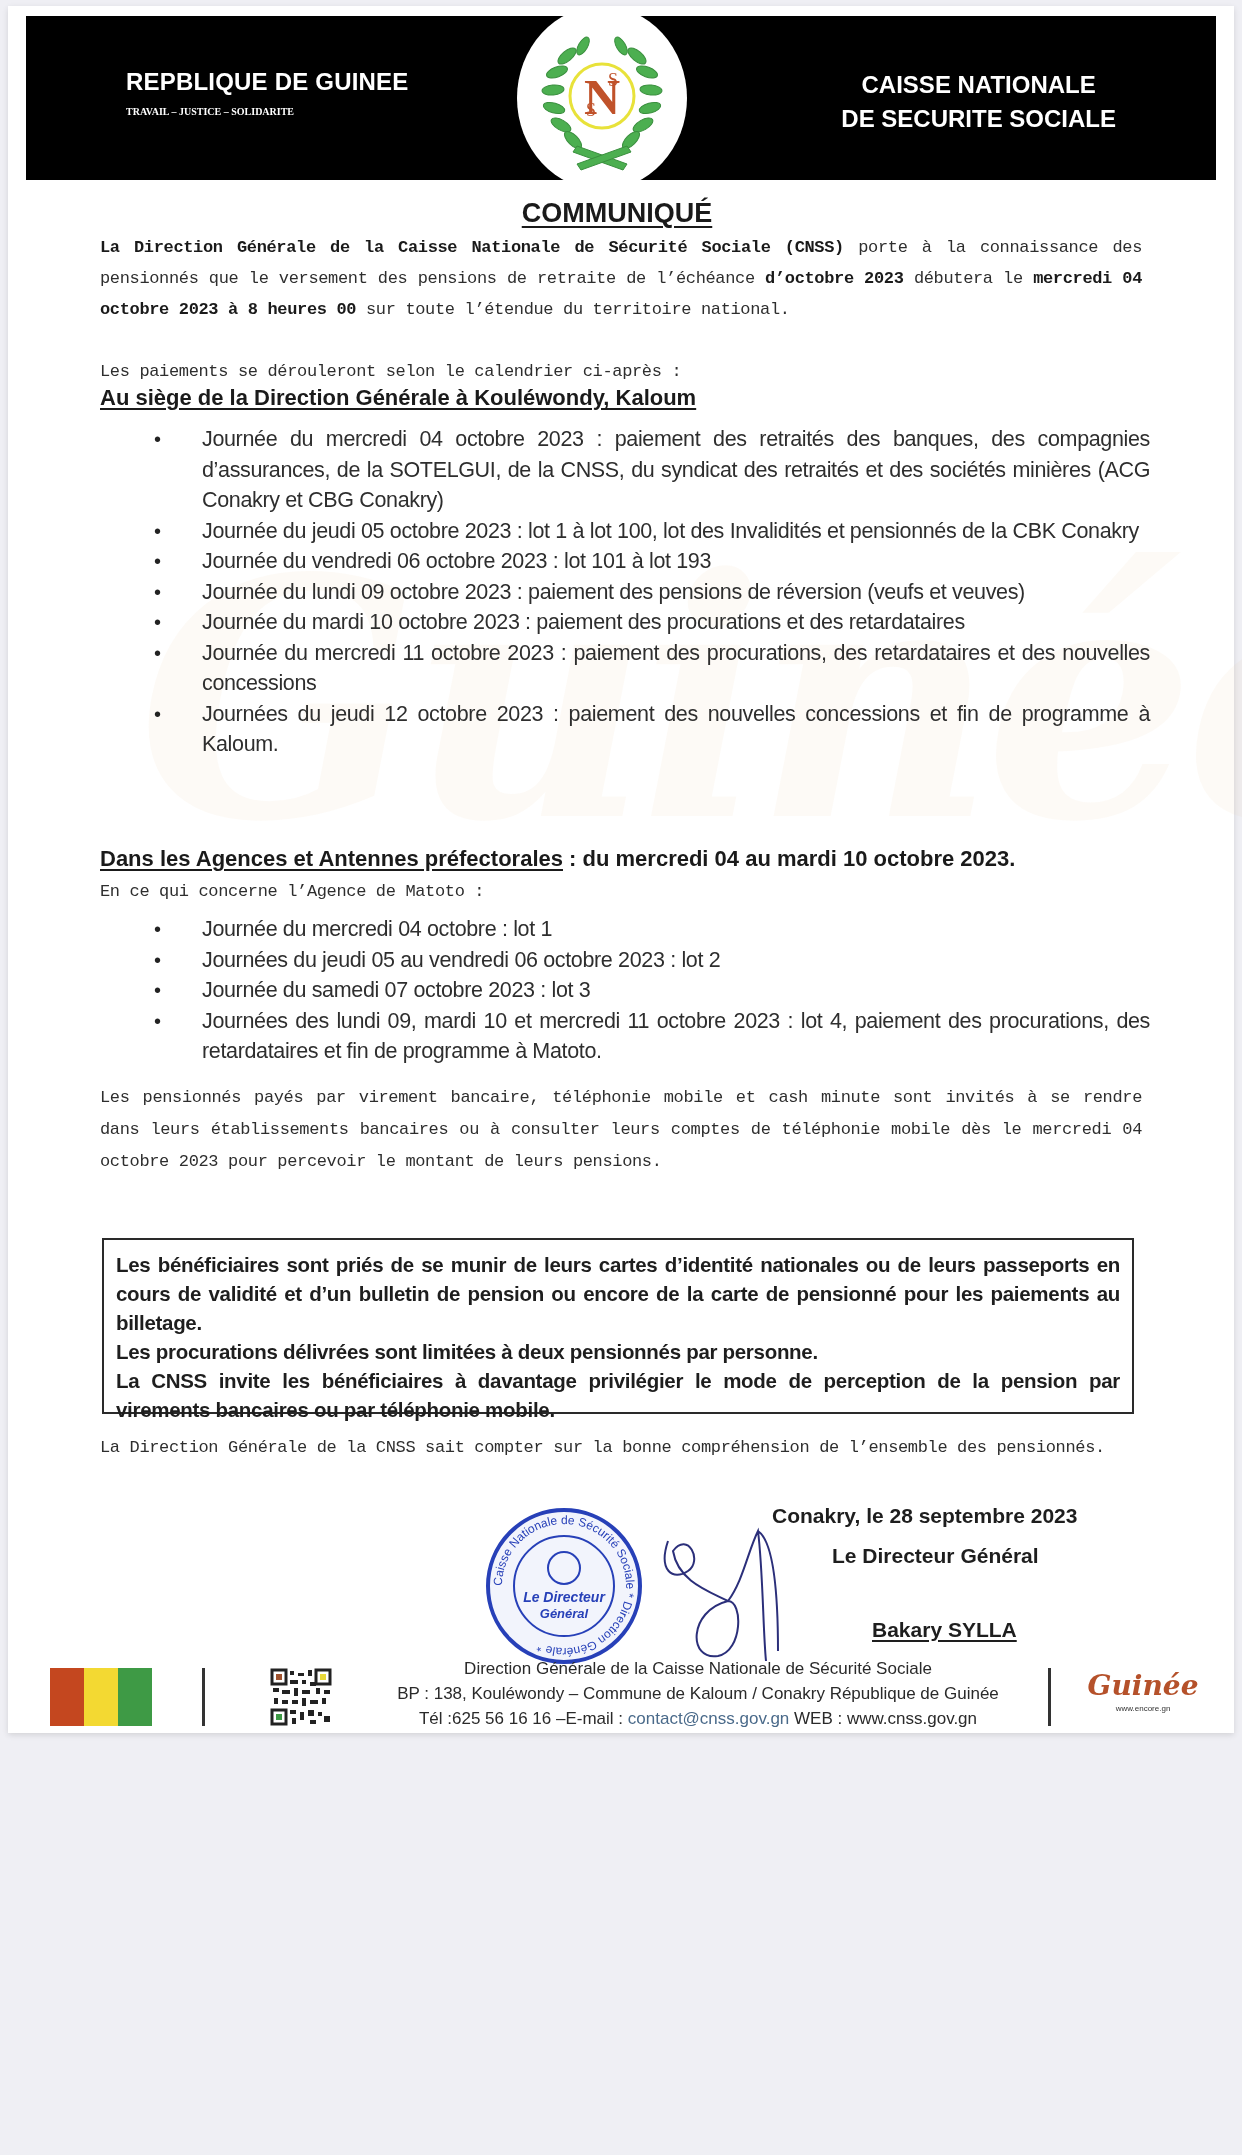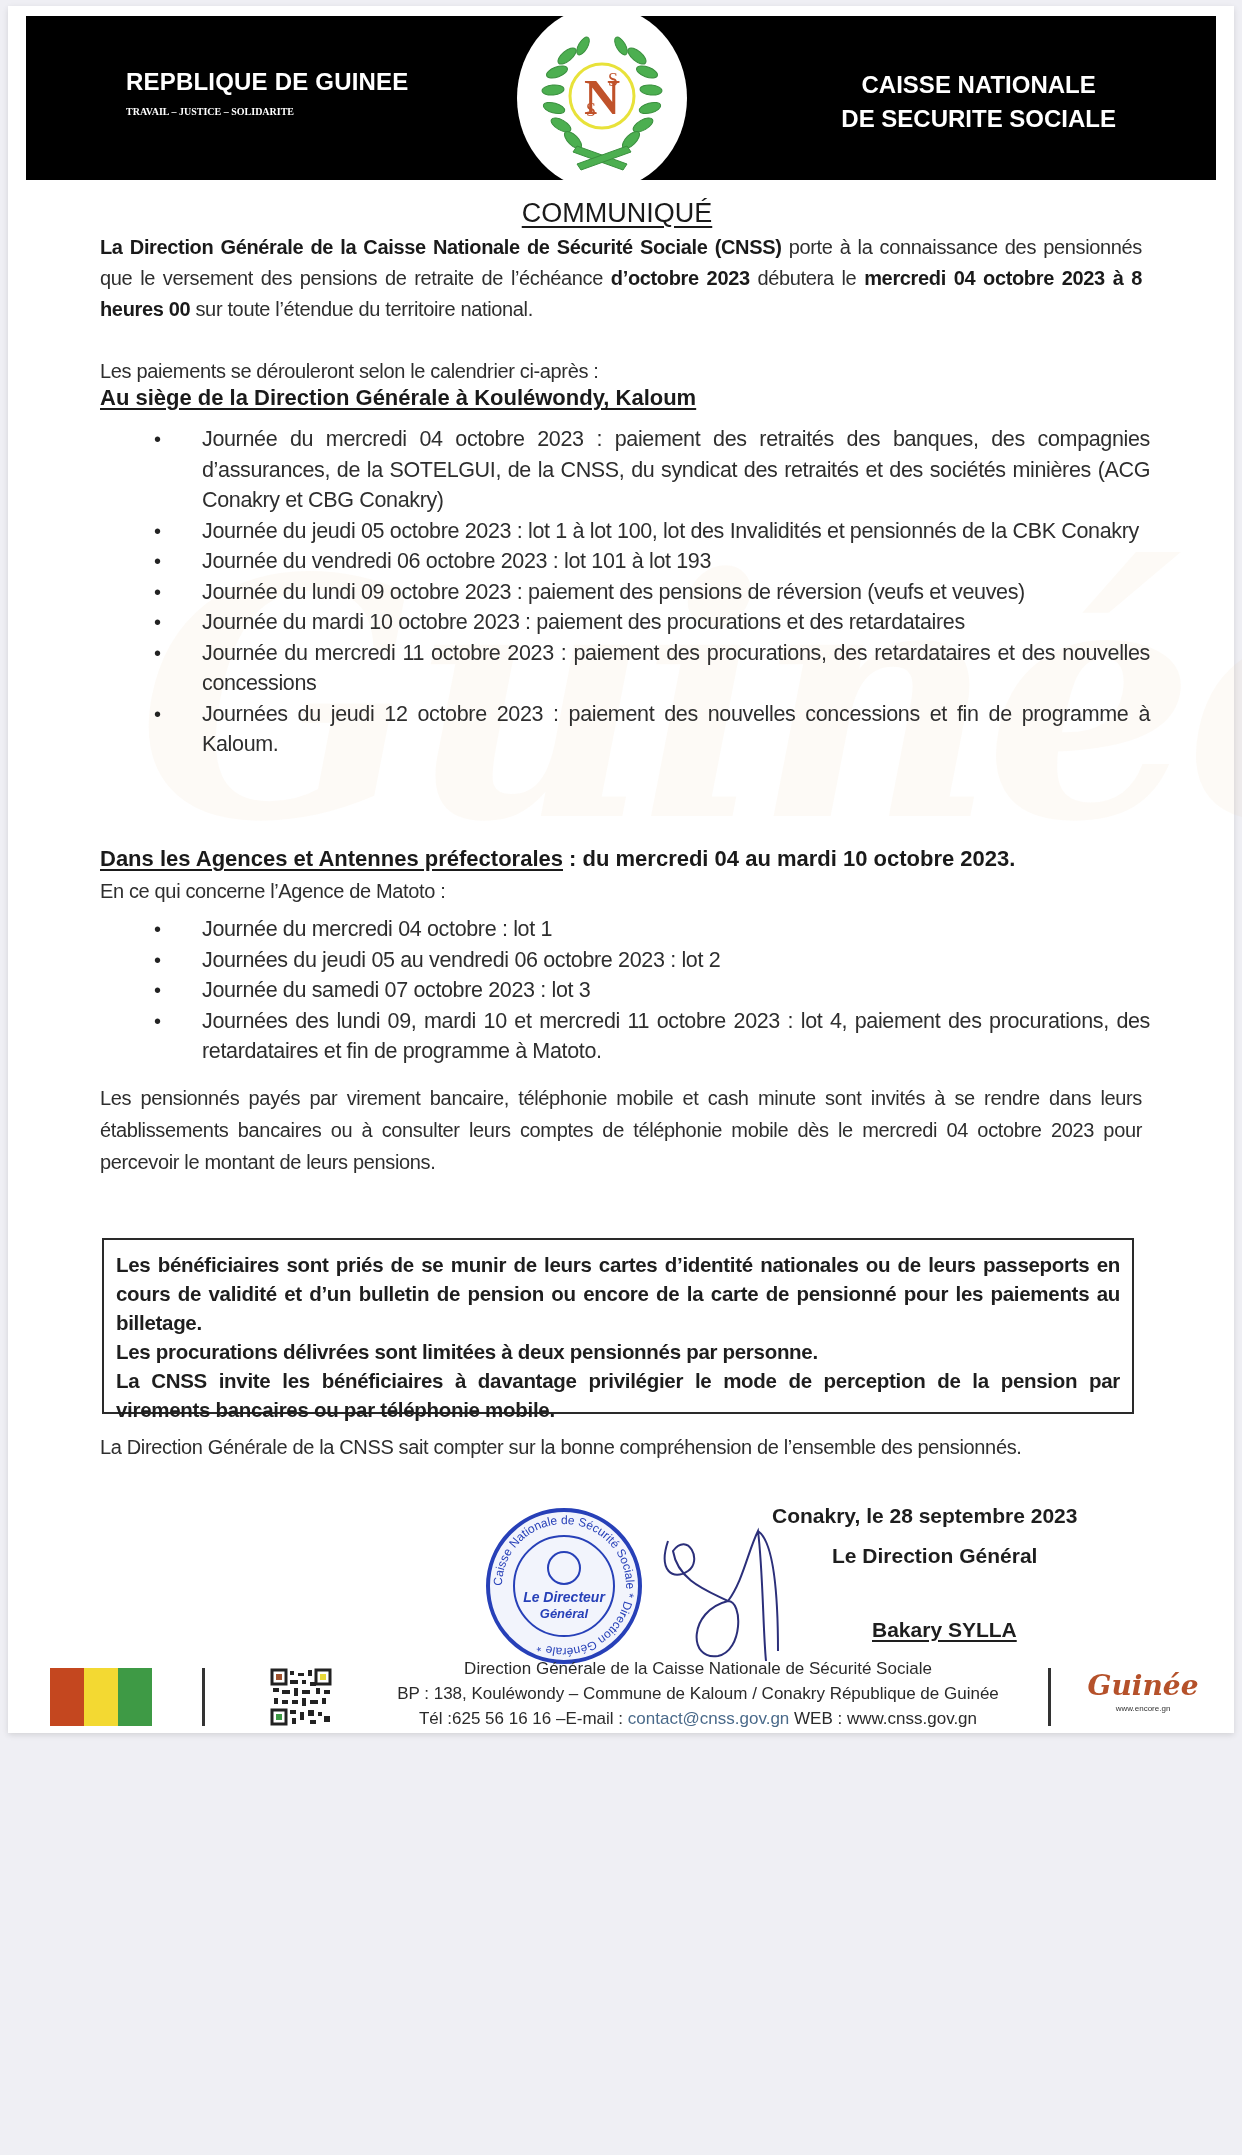--- a/index.html
+++ b/index.html
@@ -28,24 +28,24 @@
     position: absolute; left: 509px; top: 0px; width: 170px; height: 184px;
     border-radius: 50%; background: #fff;
   }
   .logo svg { width: 100%; height: 100%; }
 
   .content { position: absolute; left: 84px; top: 184px; width: 1050px; font-family: "DejaVu Sans", sans-serif; }
   .title {
     position: absolute; left: 0; width: 1050px; top: 8px; text-align: center;
   }
   .title span {
-    font-family: "Liberation Sans", sans-serif; font-weight: normal; font-size: 27px;
+    font-family: "Liberation Sans", sans-serif; font-weight: bold; font-size: 27px;
     text-decoration: underline; text-underline-offset: 4px; color: #1a1a1a;
   }
-  .para { position: absolute; left: 8px; width: 1042px; font-size: 20px; line-height: 31px; color: #2e2e2e; text-align: justify; letter-spacing: -0.35px; font-family: Liberation Sans, sans-serif; }
+  .para { position: absolute; left: 8px; width: 1042px; font-size: 17px; line-height: 31px; color: #2e2e2e; text-align: justify; letter-spacing: -0.35px; font-family: Liberation Mono, monospace; }
   .para b { color: #1a1a1a; }
   .heading { position: absolute; left: 8px; font-family: "Liberation Sans", sans-serif; font-weight: bold; font-size: 22px; color: #1a1a1a; }
   .heading u { text-underline-offset: 3px; }
   ul.bl { position: absolute; margin: 8px; padding: 0; list-style: none; left: 54px; width: 996px; }
   ul.bl li { position: relative; padding-left: 48px; font-family: "Liberation Sans", sans-serif; font-size: 21.5px; line-height: 30.5px; color: #2e2e2e; text-align: justify; letter-spacing: -0.35px; }
   ul.bl li::before { content: "\2022"; position: absolute; left: 0; top: 0; font-size: 20px; color: #222; }
   .notice {
     position: absolute; left: 10px; top: 1048px; width: 1032px; height: 176px;
     border: 2px solid #2a2a2a; box-sizing: border-box; padding: 10px 12px;
     font-family: "Liberation Sans", sans-serif; font-weight: bold; font-size: 20.5px; line-height: 29px; color: #1e1e1e; letter-spacing: -0.3px;
@@ -150,21 +150,21 @@
 
     <div class="notice">
       <p>Les bénéficiaires sont priés de se munir de leurs cartes d’identité nationales ou de leurs passeports en cours de validité et d’un bulletin de pension ou encore de la carte de pensionné pour les paiements au billetage.</p>
       <p>Les procurations délivrées sont limitées à deux pensionnés par personne.</p>
       <p>La CNSS invite les bénéficiaires à davantage privilégier le mode de perception de la pension par virements bancaires ou par téléphonie mobile.</p>
     </div>
 
     <div class="para" style="top:1242px;">La Direction Générale de la CNSS sait compter sur la bonne compréhension de l’ensemble des pensionnés.</div>
 
     <div class="sig" style="left:680px; top:1314px;">Conakry, le 28 septembre 2023</div>
-    <div class="sig" style="left:740px; top:1354px;">Le Direction Général</div>
+    <div class="sig" style="left:740px; top:1354px;">Le Directeur Général</div>
     <div class="sig" style="left:780px; top:1428px; text-decoration:underline; text-underline-offset:3px;">Bakary SYLLA</div>
   </div>
 
   <svg class="stamp" viewBox="0 0 160 160">
     <defs>
       <path id="ringPath" d="M80,80 m-62,0 a62,62 0 1,1 124,0 a62,62 0 1,1 -124,0"></path>
     </defs>
     <circle cx="80" cy="80" r="76" fill="rgba(40,70,200,0.06)" stroke="#2740b8" stroke-width="4"></circle>
     <circle cx="80" cy="80" r="50" fill="none" stroke="#2740b8" stroke-width="2"></circle>
     <text font-family="Liberation Sans, sans-serif" font-size="12" fill="#2740b8"><textPath href="#ringPath" startOffset="0">Caisse Nationale de Sécurité Sociale * Direction Générale *</textPath></text>

